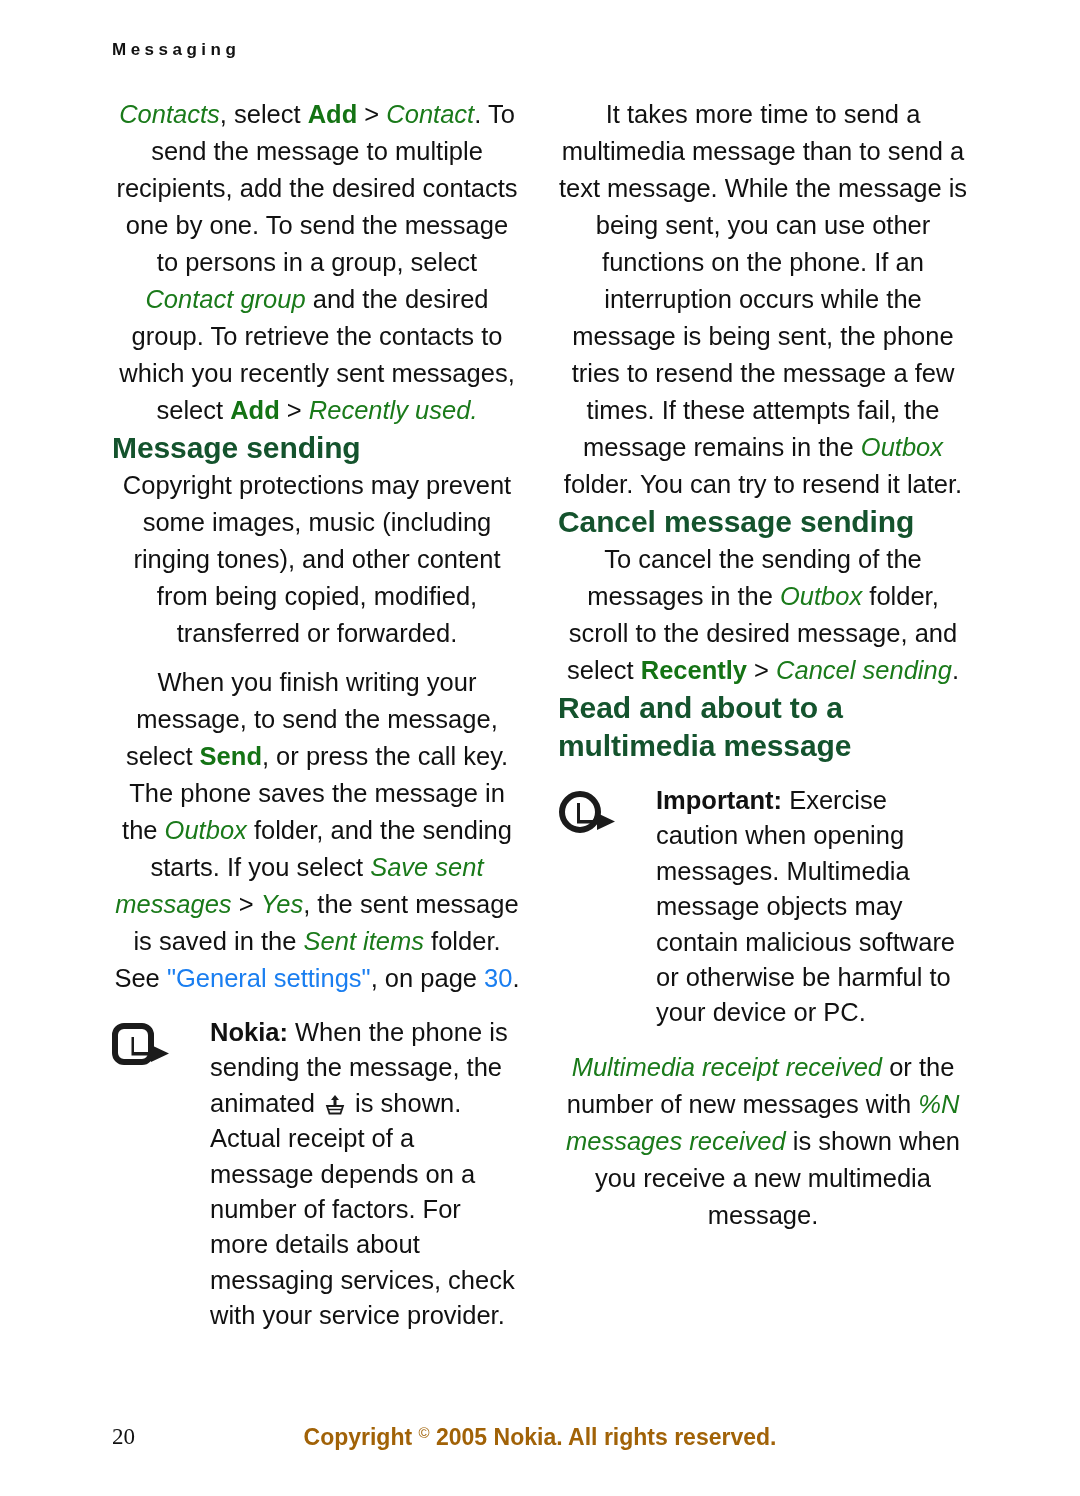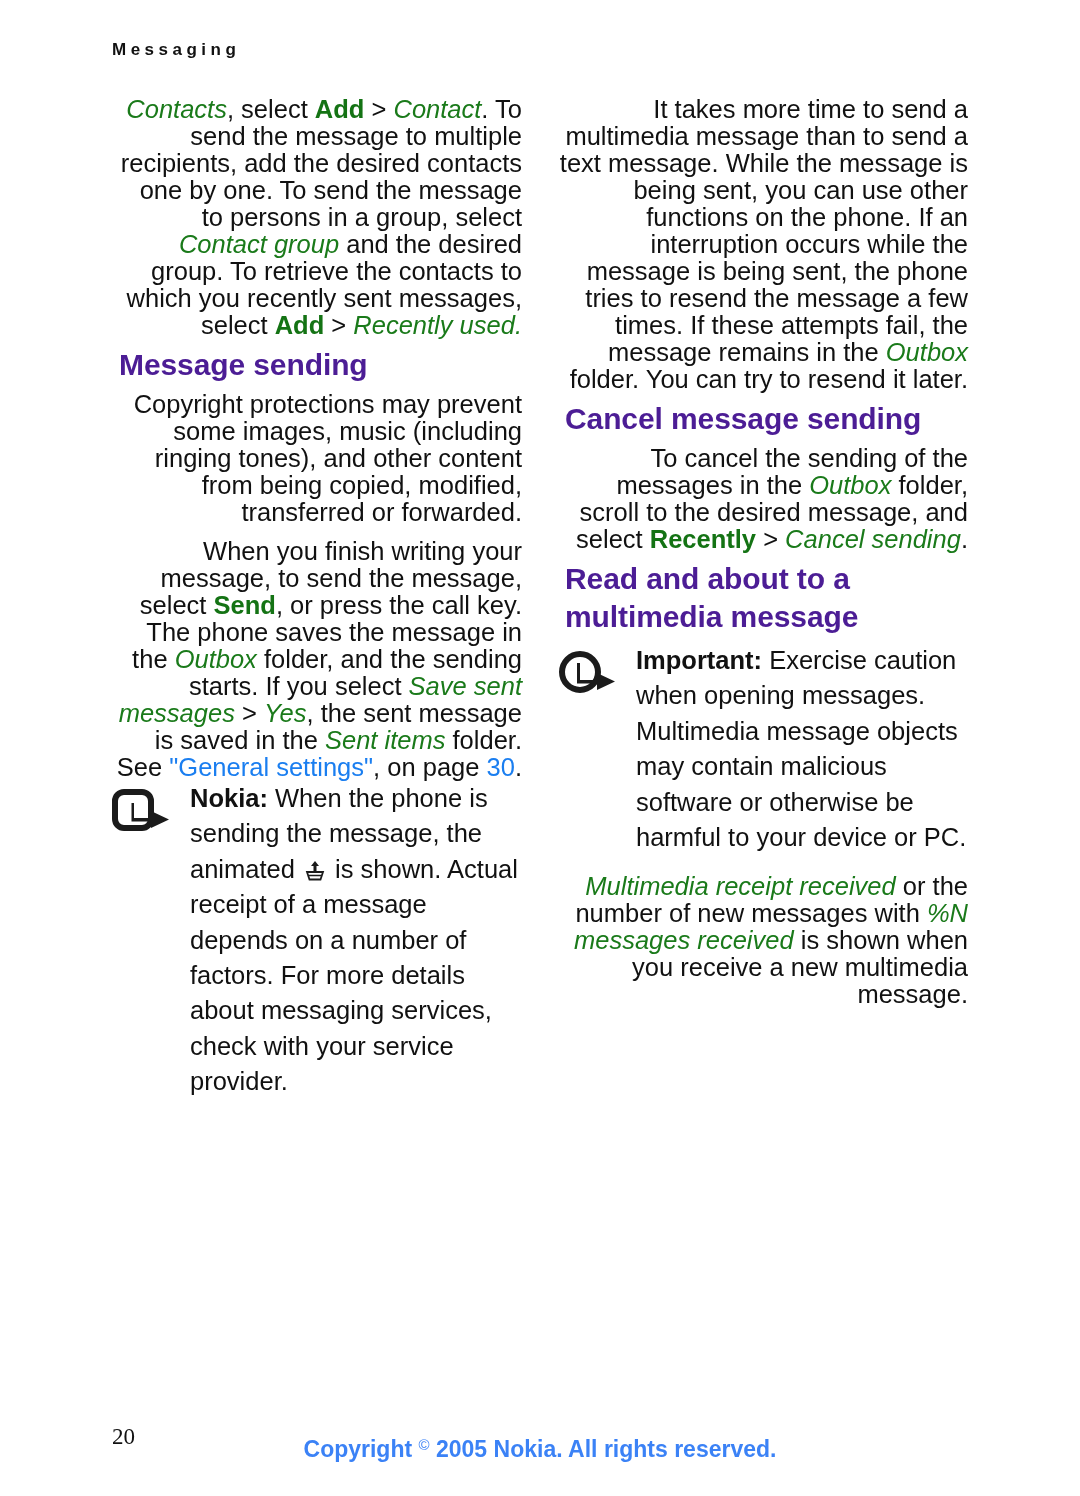--- a/index.html
+++ b/index.html
@@ -38,48 +38,50 @@
     position: absolute;
     top: 96px;
     width: 410px;
   }
   .col-left  { left: 112px; }
   .col-right { left: 558px; }
 
   p.body {
     margin: 0 0 0 0;
     font-size: 25.5px;
-    line-height: 27px;
+    line-height: 37px;
     color: #111111;
-    text-align: right;
+    text-align: center;
     hyphens: none;
   }
   p.body + p.body { margin-top: 12px; }
 
   h2.heading {
-    margin: 7px;
+    margin: 0;
     font-size: 30px;
     line-height: 38px;
     font-weight: bold;
-    color: #4c1d95;
+    color: #14532d;
     letter-spacing: -0.1px;
   }
 
   .sp-before-heading { margin-top: 30px; }
   .sp-after-heading  { margin-top: 9px; }
 
   .ui        { color: #1a7a1a; font-style: italic; }
   .ui-bold   { color: #147314; font-weight: bold; font-style: normal; }
   .link      { color: #1a7ef0; }
   .gt        { color: #111111; font-style: normal; font-weight: normal; }
 
   
   .callout {
     display: flex;
     align-items: flex-start;
+    margin-top: 18px;
+    gap: 20px;
   }
   .callout .icon {
     flex: 0 0 78px;
     height: 56px;
     padding-top: 8px;
   }
   .callout .ctext {
     flex: 1 1 auto;
     font-size: 25.5px;
     line-height: 35.4px;
@@ -112,22 +114,21 @@
     font-family: Liberation Serif, serif;
   }
   .footer .copy {
     position: absolute;
     left: 0;
     right: 0;
     top: 0;
     text-align: center;
     font-size: 23px;
     font-weight: bold;
-    color: #3b82f6;
-    margin-top: 12px;
+    color: #a16207;
   }
   .footer .copy .csym {
     font-size: 15px;
     vertical-align: 7px;
     font-weight: normal;
   }
 </style>
 </head>
 <body>
 

